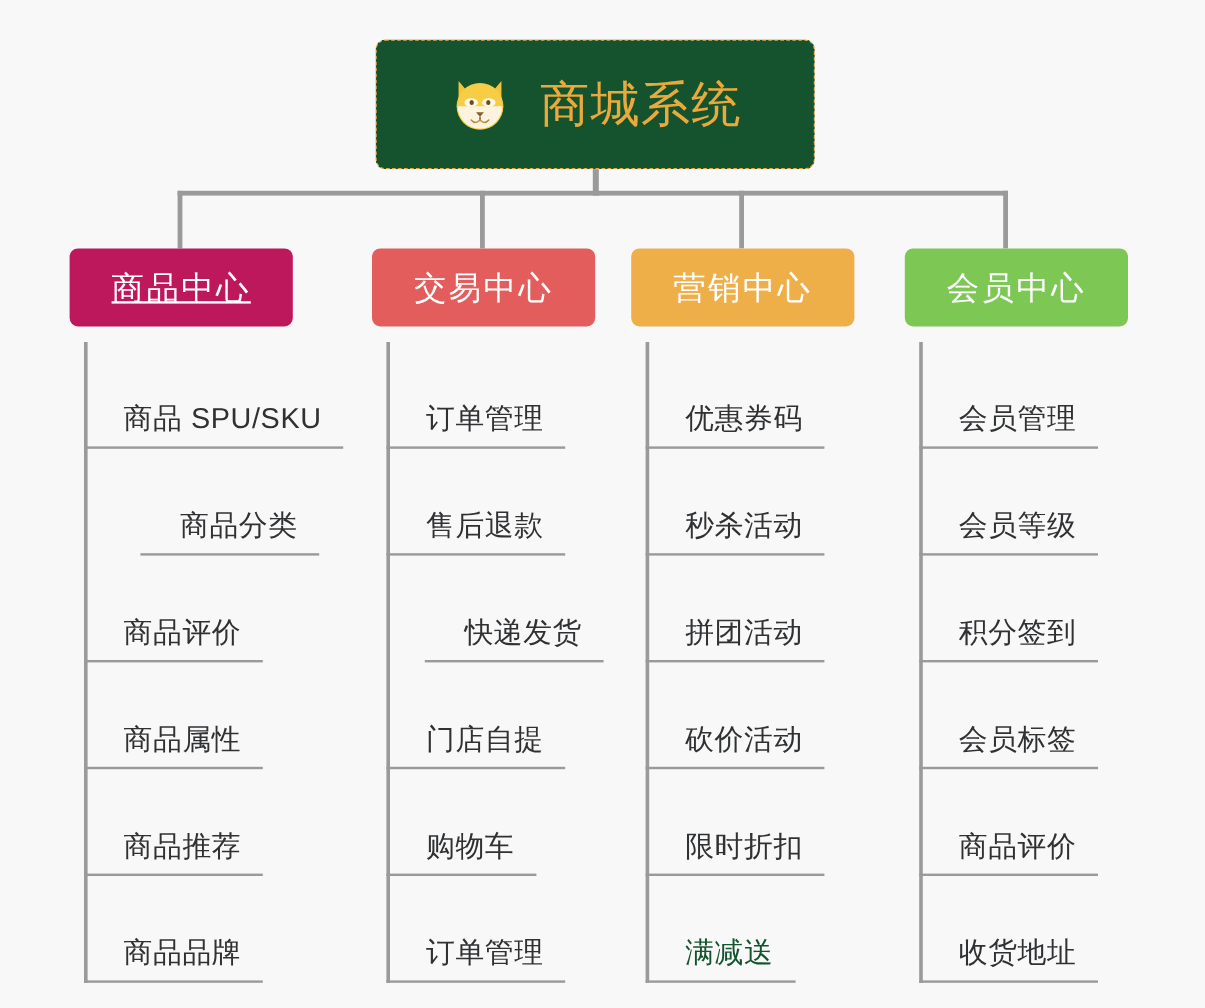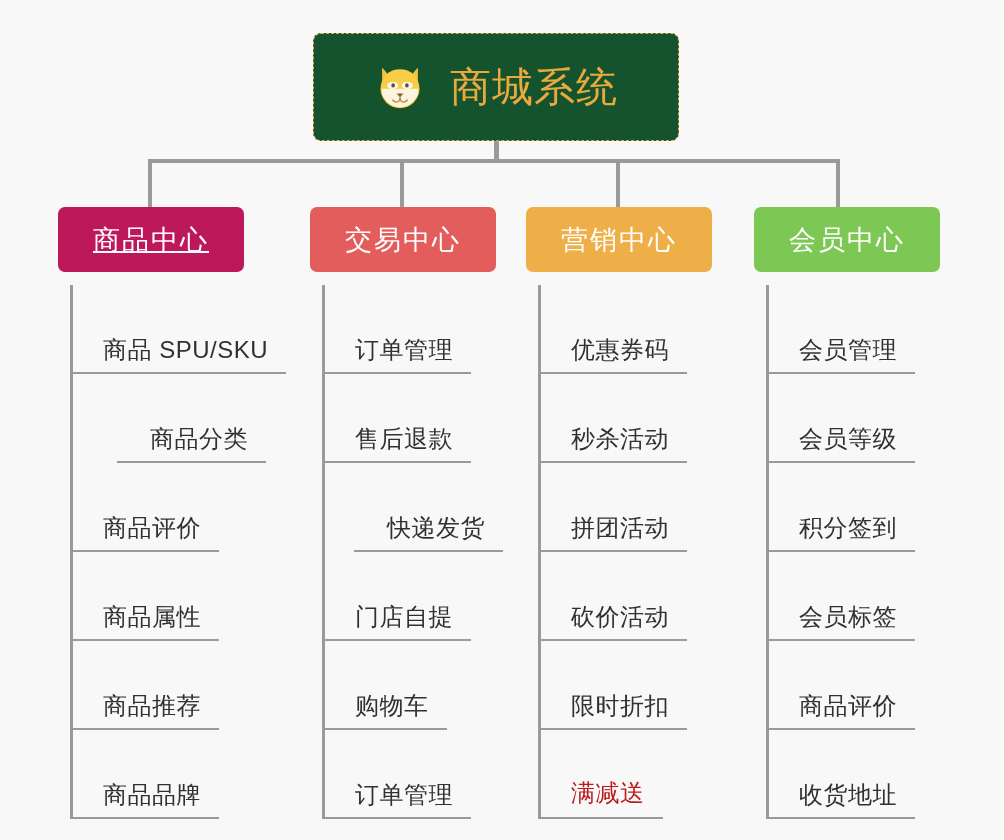--- a/index.html
+++ b/index.html
@@ -230,21 +230,21 @@
         <li class="leaf-item">
             <span class="leaf-inner" style="border-bottom-color: rgb(154, 154, 154);"><span class="leaf-label" style="color: rgb(48, 49, 51);">拼团活动</span></span>
           </li>
         <li class="leaf-item">
             <span class="leaf-inner" style="border-bottom-color: rgb(154, 154, 154);"><span class="leaf-label" style="color: rgb(48, 49, 51);">砍价活动</span></span>
           </li>
         <li class="leaf-item">
             <span class="leaf-inner" style="border-bottom-color: rgb(154, 154, 154);"><span class="leaf-label" style="color: rgb(48, 49, 51);">限时折扣</span></span>
           </li>
         <li class="leaf-item">
-            <span class="leaf-inner" style="border-bottom-color: rgb(154, 154, 154);"><span class="leaf-label" style="color: #b91c1c; font-family: Liberation Mono, monospace;">满减送</span></span>
+            <span class="leaf-inner" style="border-bottom-color: rgb(154, 154, 154);"><span class="leaf-label" style="color: #14532d;">满减送</span></span>
           </li>
       </ul>
     </div>
   </div>
 
   <div class="column col-3">
     <div class="cat-header" style="background: rgb(125, 200, 85);">
       <span>会员中心</span>
     </div>
     <div class="leaf-wrap">

